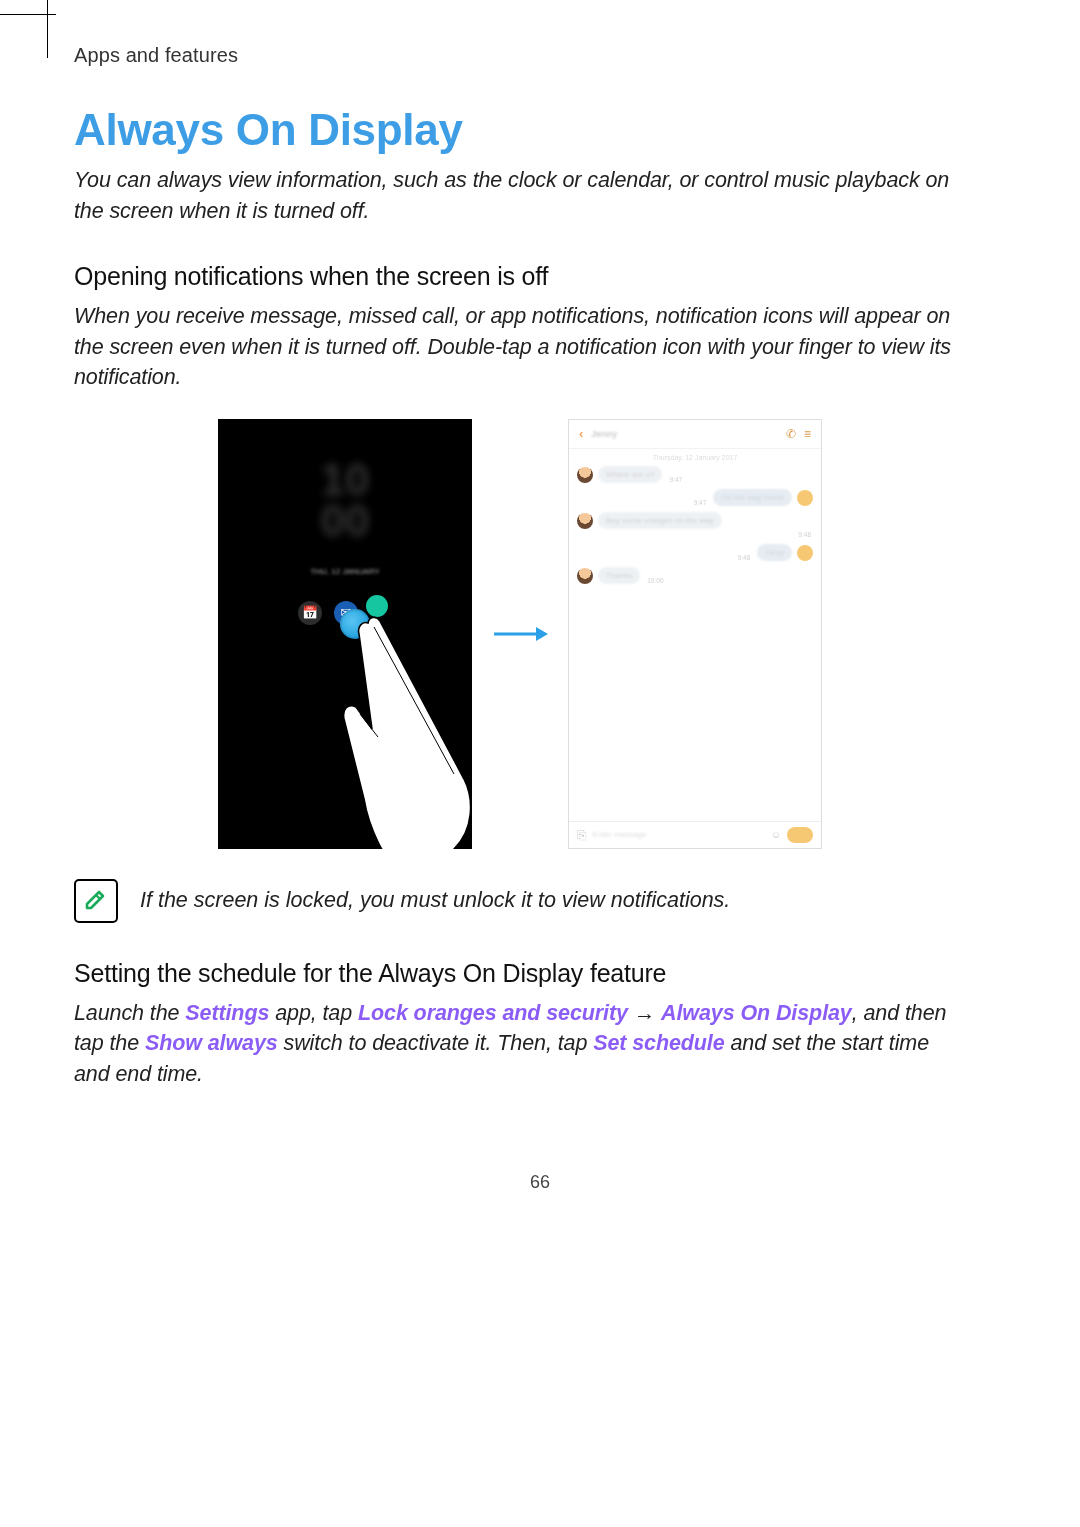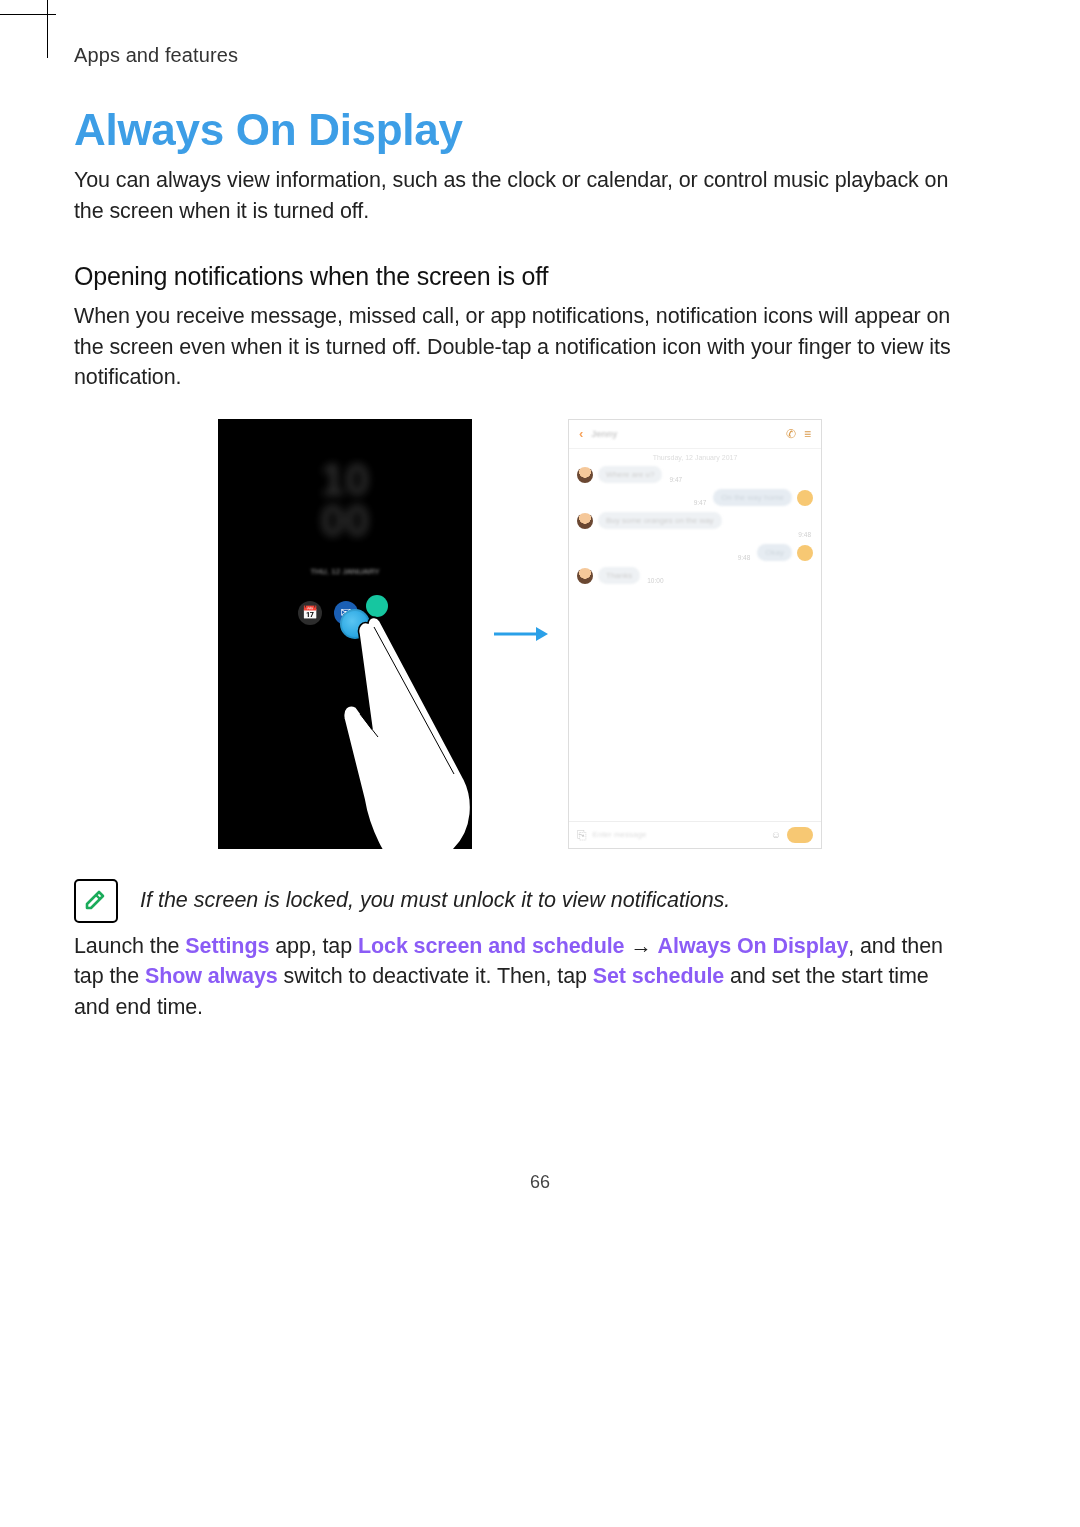--- a/index.html
+++ b/index.html
@@ -53,20 +53,21 @@
     font-size: 44px;
     margin: 38px 0 10px 0;
     letter-spacing: -0.3px;
   }
   p.body {
     font-size: 21.5px;
     line-height: 1.42;
     margin: 8px 0;
     letter-spacing: -0.1px;
     color: #222;
+    font-style: italic;
   }
   h2.subhead {
     font-size: 25px;
     font-weight: 400;
     margin: 36px 0 10px 0;
     color: #111;
     letter-spacing: -0.2px;
   }
   .illustration-row {
     display: flex;
@@ -391,18 +392,19 @@
   <div class="note-row">
     <div class="note-icon">
       <svg width="28" height="28" viewBox="0 0 28 28">
         <path d="M5 21 L5 17 L17 5 L21 9 L9 21 Z" fill="none" stroke="#1aab5a" stroke-width="2.6" stroke-linejoin="round"></path>
         <line x1="14" y1="8" x2="18" y2="12" stroke="#1aab5a" stroke-width="2.4"></line>
       </svg>
     </div>
     <div class="note-text">If the screen is locked, you must unlock it to view notifications.</div>
   </div>
 
+  <h2 class="subhead">Setting the schedule for the Always On Display feature</h2>
   <p class="body">
-    <span>Launch the </span><b>Settings</b><span> app, tap </span><b>Lock screen and schedule</b><span> → </span><b>Always On Display</b><span>, and then tap the </span><b>Show always</b><span> switch to deactivate it. Then, tap </span><b>Set schedule</b><span> and set the start time and end time.</span>
+    <span>Launch the </span><b>Settings</b><span> app, tap </span><b>Lock oranges and security</b><span> → </span><b>Always On Display</b><span>, and then tap the </span><b>Show always</b><span> switch to deactivate it. Then, tap </span><b>Set schedule</b><span> and set the start time and end time.</span>
   </p>
 
   <div class="page-number">66</div>
 </div>
 
 </body></html>

